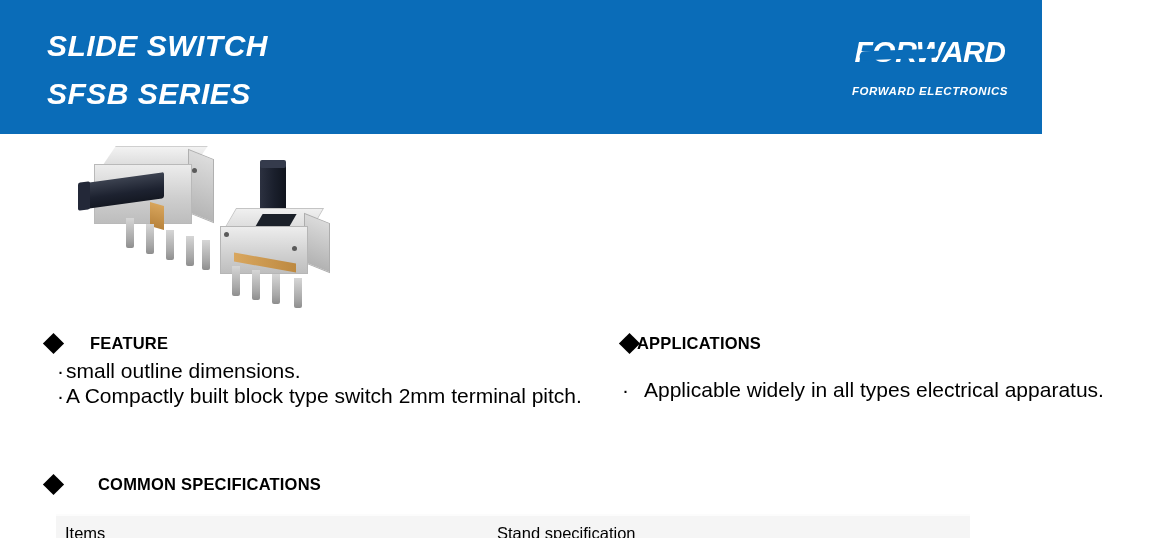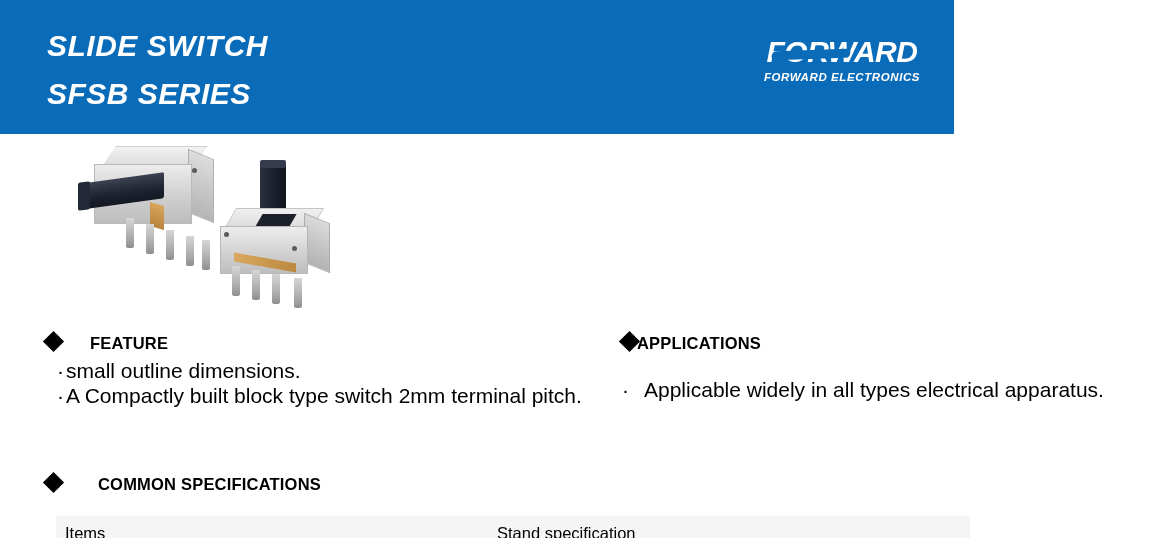--- a/index.html
+++ b/index.html
@@ -14,21 +14,21 @@
     font-family: "Liberation Sans", sans-serif;
     color: #000000;
     position: relative;
   }
 
   
   .header-banner {
     position: absolute;
     left: 0;
     top: 0;
-    width: 954px;
+    width: 1042px;
     height: 134px;
     background: #0a6cb8;
     overflow: hidden;
   }
   .header-titles {
     position: absolute;
     left: 47px;
     top: 22px;
   }
   .header-title-line {
@@ -70,21 +70,21 @@
     border-radius: 4px;
     pointer-events: none;
   }
   .logo-sub {
     color: #ffffff;
     font-weight: bold;
     font-style: italic;
     font-size: 11.5px;
     letter-spacing: 0.6px;
     line-height: 14px;
-    margin-top: 2px;
+    margin-top: 16px;
     white-space: nowrap;
   }
 
   
   .product-area {
     position: absolute;
     left: 70px;
     top: 140px;
     width: 320px;
     height: 170px;
@@ -198,21 +198,21 @@
     position: absolute;
     width: 5px; height: 5px;
     border-radius: 50%;
     background: #5a5a5a;
   }
 
   
   .section-heading {
     position: absolute;
     display: flex;
-    align-items: flex-start;
+    align-items: center;
     white-space: nowrap;
   }
   .diamond {
     width: 15px;
     height: 15px;
     background: #000000;
     transform: rotate(45deg);
     flex: none;
   }
   .section-heading .heading-text {

